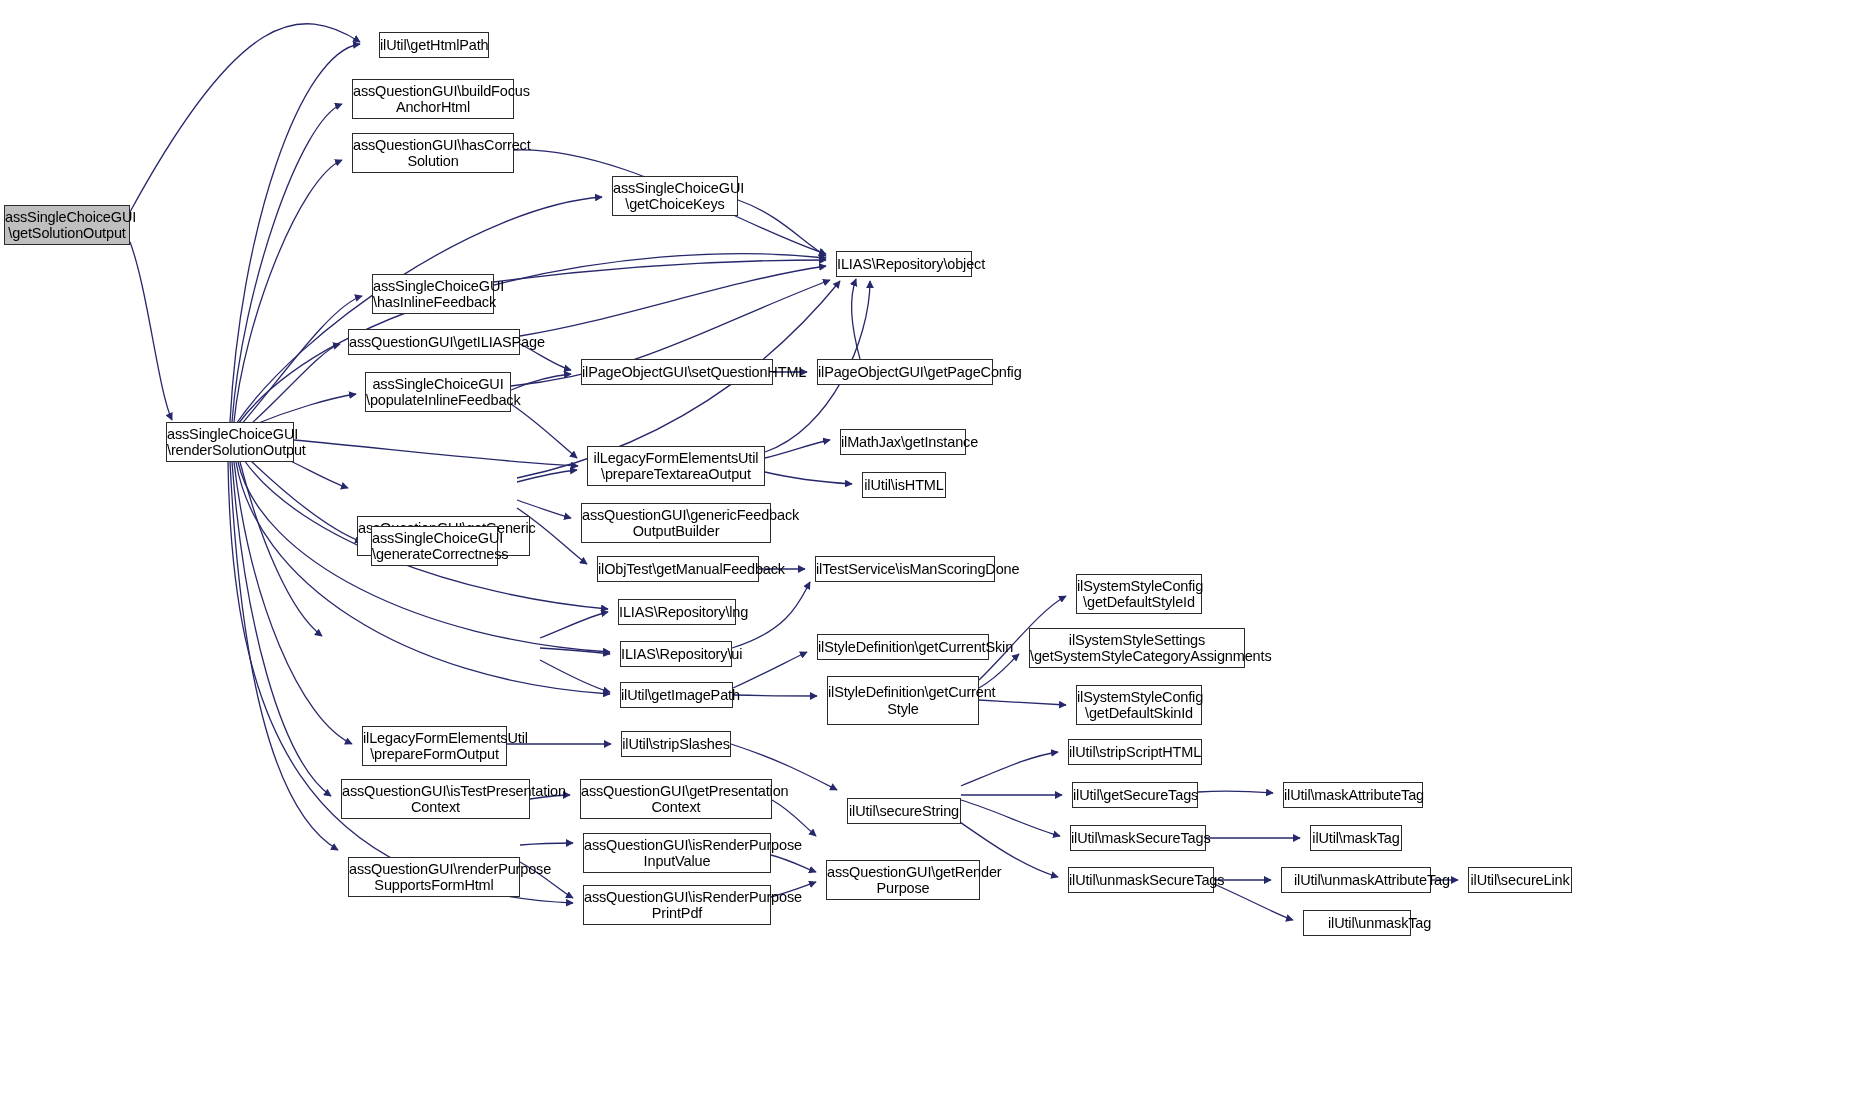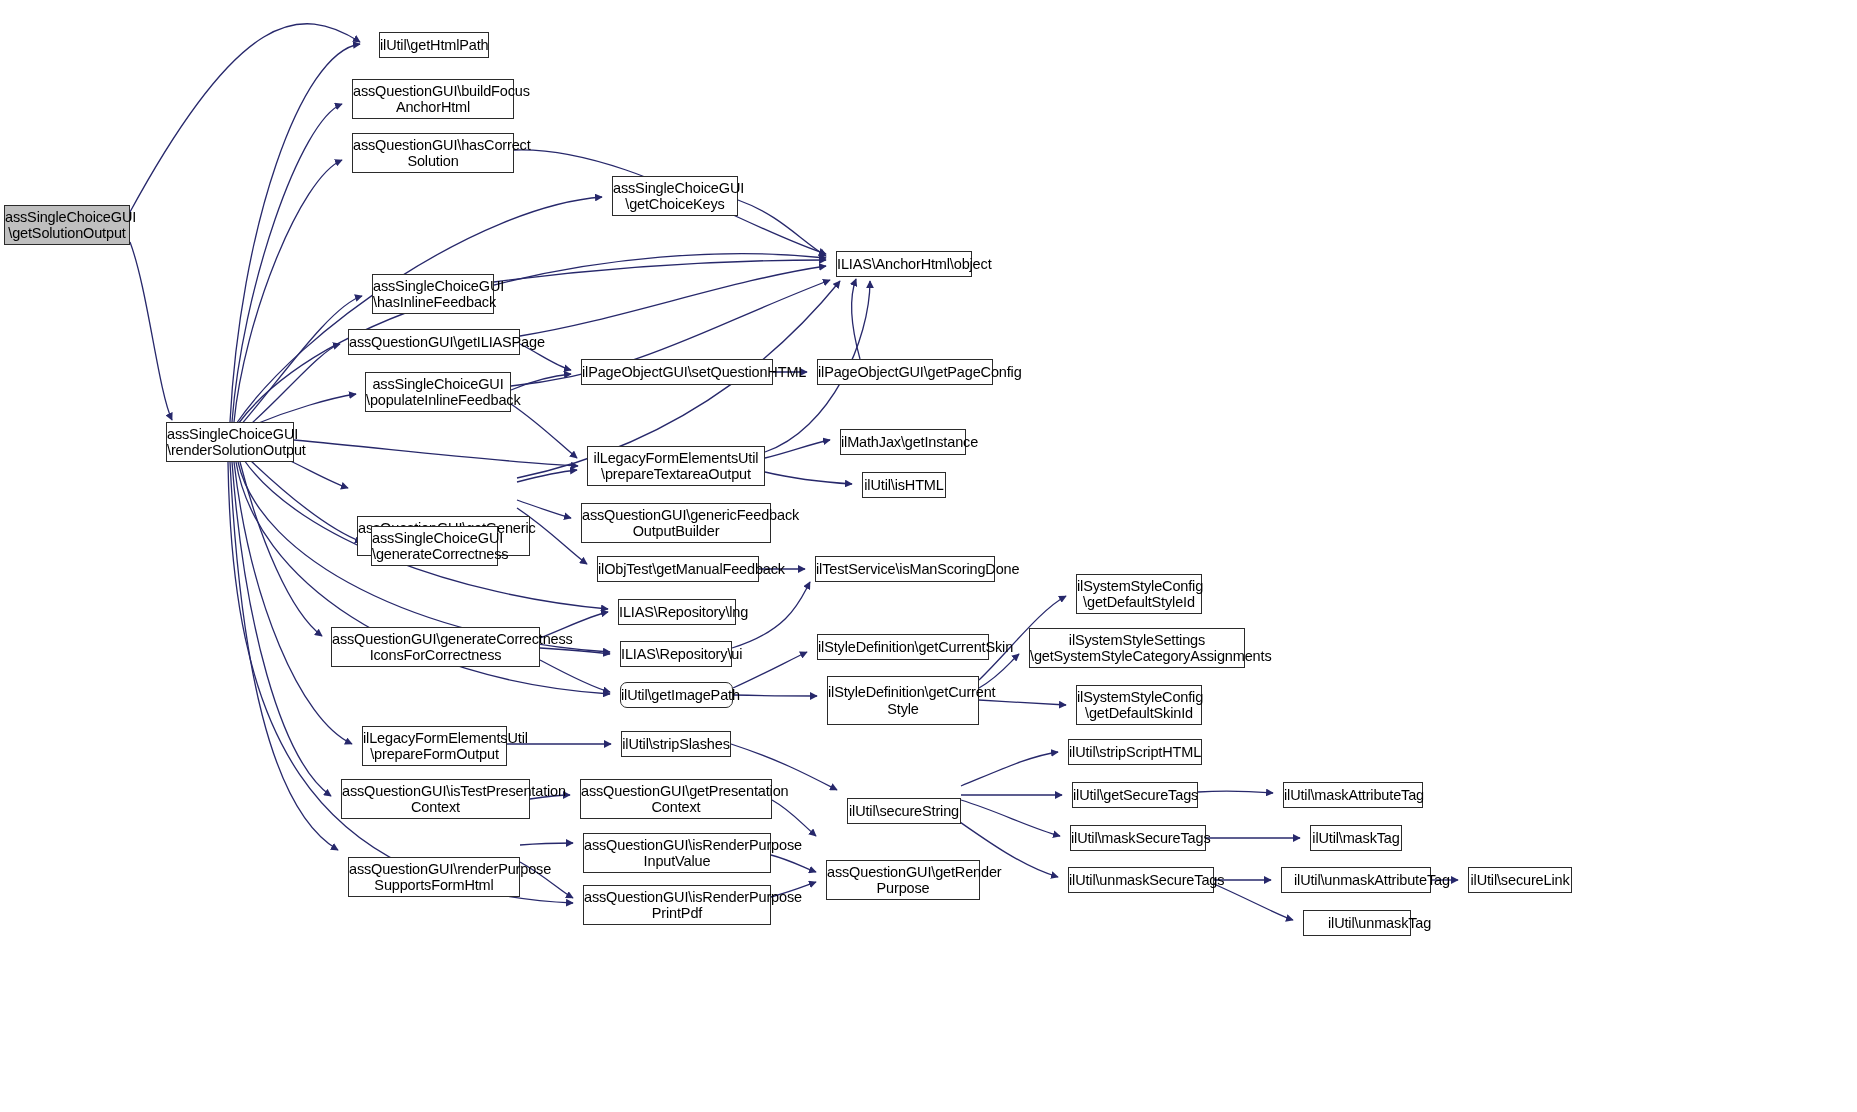--- a/index.html
+++ b/index.html
@@ -141,21 +141,21 @@
   <div id="node-layer">
       <div class="node root" style="left: 4px; top: 205px; width: 126px; height: 40px;"><span class="node-label">assSingleChoiceGUI
 \getSolutionOutput</span></div>
       <div class="node" style="left: 379px; top: 32px; width: 110px; height: 26px;"><span class="node-label">ilUtil\getHtmlPath</span></div>
       <div class="node" style="left: 352px; top: 79px; width: 162px; height: 40px;"><span class="node-label">assQuestionGUI\buildFocus
 AnchorHtml</span></div>
       <div class="node" style="left: 352px; top: 133px; width: 162px; height: 40px;"><span class="node-label">assQuestionGUI\hasCorrect
 Solution</span></div>
       <div class="node" style="left: 612px; top: 176px; width: 126px; height: 40px;"><span class="node-label">assSingleChoiceGUI
 \getChoiceKeys</span></div>
-      <div class="node" style="left: 836px; top: 251px; width: 136px; height: 26px;"><span class="node-label">ILIAS\AnchorHtml\object</span></div>
+      <div class="node" style="left: 836px; top: 251px; width: 136px; height: 26px;"><span class="node-label">ILIAS\Repository\object</span></div>
       <div class="node" style="left: 372px; top: 274px; width: 122px; height: 40px;"><span class="node-label">assSingleChoiceGUI
 \hasInlineFeedback</span></div>
       <div class="node" style="left: 348px; top: 329px; width: 172px; height: 26px;"><span class="node-label">assQuestionGUI\getILIASPage</span></div>
       <div class="node" style="left: 581px; top: 359px; width: 192px; height: 26px;"><span class="node-label">ilPageObjectGUI\setQuestionHTML</span></div>
       <div class="node" style="left: 817px; top: 359px; width: 176px; height: 26px;"><span class="node-label">ilPageObjectGUI\getPageConfig</span></div>
       <div class="node" style="left: 365px; top: 372px; width: 146px; height: 40px;"><span class="node-label">assSingleChoiceGUI
 \populateInlineFeedback</span></div>
       <div class="node" style="left: 166px; top: 422px; width: 128px; height: 40px;"><span class="node-label">assSingleChoiceGUI
 \renderSolutionOutput</span></div>
       <div class="node" style="left: 840px; top: 429px; width: 126px; height: 26px;"><span class="node-label">ilMathJax\getInstance</span></div>
@@ -168,27 +168,25 @@
 OutputBuilder</span></div>
       <div class="node" style="left: 371px; top: 526px; width: 127px; height: 40px;"><span class="node-label">assSingleChoiceGUI
 \generateCorrectness</span></div>
       <div class="node" style="left: 597px; top: 556px; width: 162px; height: 26px;"><span class="node-label">ilObjTest\getManualFeedback</span></div>
       <div class="node" style="left: 815px; top: 556px; width: 180px; height: 26px;"><span class="node-label">ilTestService\isManScoringDone</span></div>
       <div class="node" style="left: 1076px; top: 574px; width: 126px; height: 40px;"><span class="node-label">ilSystemStyleConfig
 \getDefaultStyleId</span></div>
       <div class="node" style="left: 618px; top: 599px; width: 118px; height: 26px;"><span class="node-label">ILIAS\Repository\lng</span></div>
       <div class="node" style="left: 1029px; top: 628px; width: 216px; height: 40px;"><span class="node-label">ilSystemStyleSettings
 \getSystemStyleCategoryAssignments</span></div>
-      <div class="node" style="left: 331px; top: 627px; width: 209px; height: 40px;"><span class="node-label">assQuestionGUI\generateCorrectness
-IconsForCorrectness</span></div>
       <div class="node" style="left: 817px; top: 634px; width: 172px; height: 26px;"><span class="node-label">ilStyleDefinition\getCurrentSkin</span></div>
       <div class="node" style="left: 620px; top: 641px; width: 112px; height: 26px;"><span class="node-label">ILIAS\Repository\ui</span></div>
       <div class="node" style="left: 827px; top: 676px; width: 152px; height: 49px;"><span class="node-label">ilStyleDefinition\getCurrent
 Style</span></div>
-      <div class="node" style="left: 620px; top: 682px; width: 113px; height: 26px; border-radius: 7px;"><span class="node-label">ilUtil\getImagePath</span></div>
+      <div class="node" style="left: 620px; top: 682px; width: 113px; height: 26px;"><span class="node-label">ilUtil\getImagePath</span></div>
       <div class="node" style="left: 1076px; top: 685px; width: 126px; height: 40px;"><span class="node-label">ilSystemStyleConfig
 \getDefaultSkinId</span></div>
       <div class="node" style="left: 362px; top: 726px; width: 145px; height: 40px;"><span class="node-label">ilLegacyFormElementsUtil
 \prepareFormOutput</span></div>
       <div class="node" style="left: 621px; top: 731px; width: 110px; height: 26px;"><span class="node-label">ilUtil\stripSlashes</span></div>
       <div class="node" style="left: 1068px; top: 739px; width: 134px; height: 26px;"><span class="node-label">ilUtil\stripScriptHTML</span></div>
       <div class="node" style="left: 341px; top: 779px; width: 189px; height: 40px;"><span class="node-label">assQuestionGUI\isTestPresentation
 Context</span></div>
       <div class="node" style="left: 580px; top: 779px; width: 192px; height: 40px;"><span class="node-label">assQuestionGUI\getPresentation
 Context</span></div>

